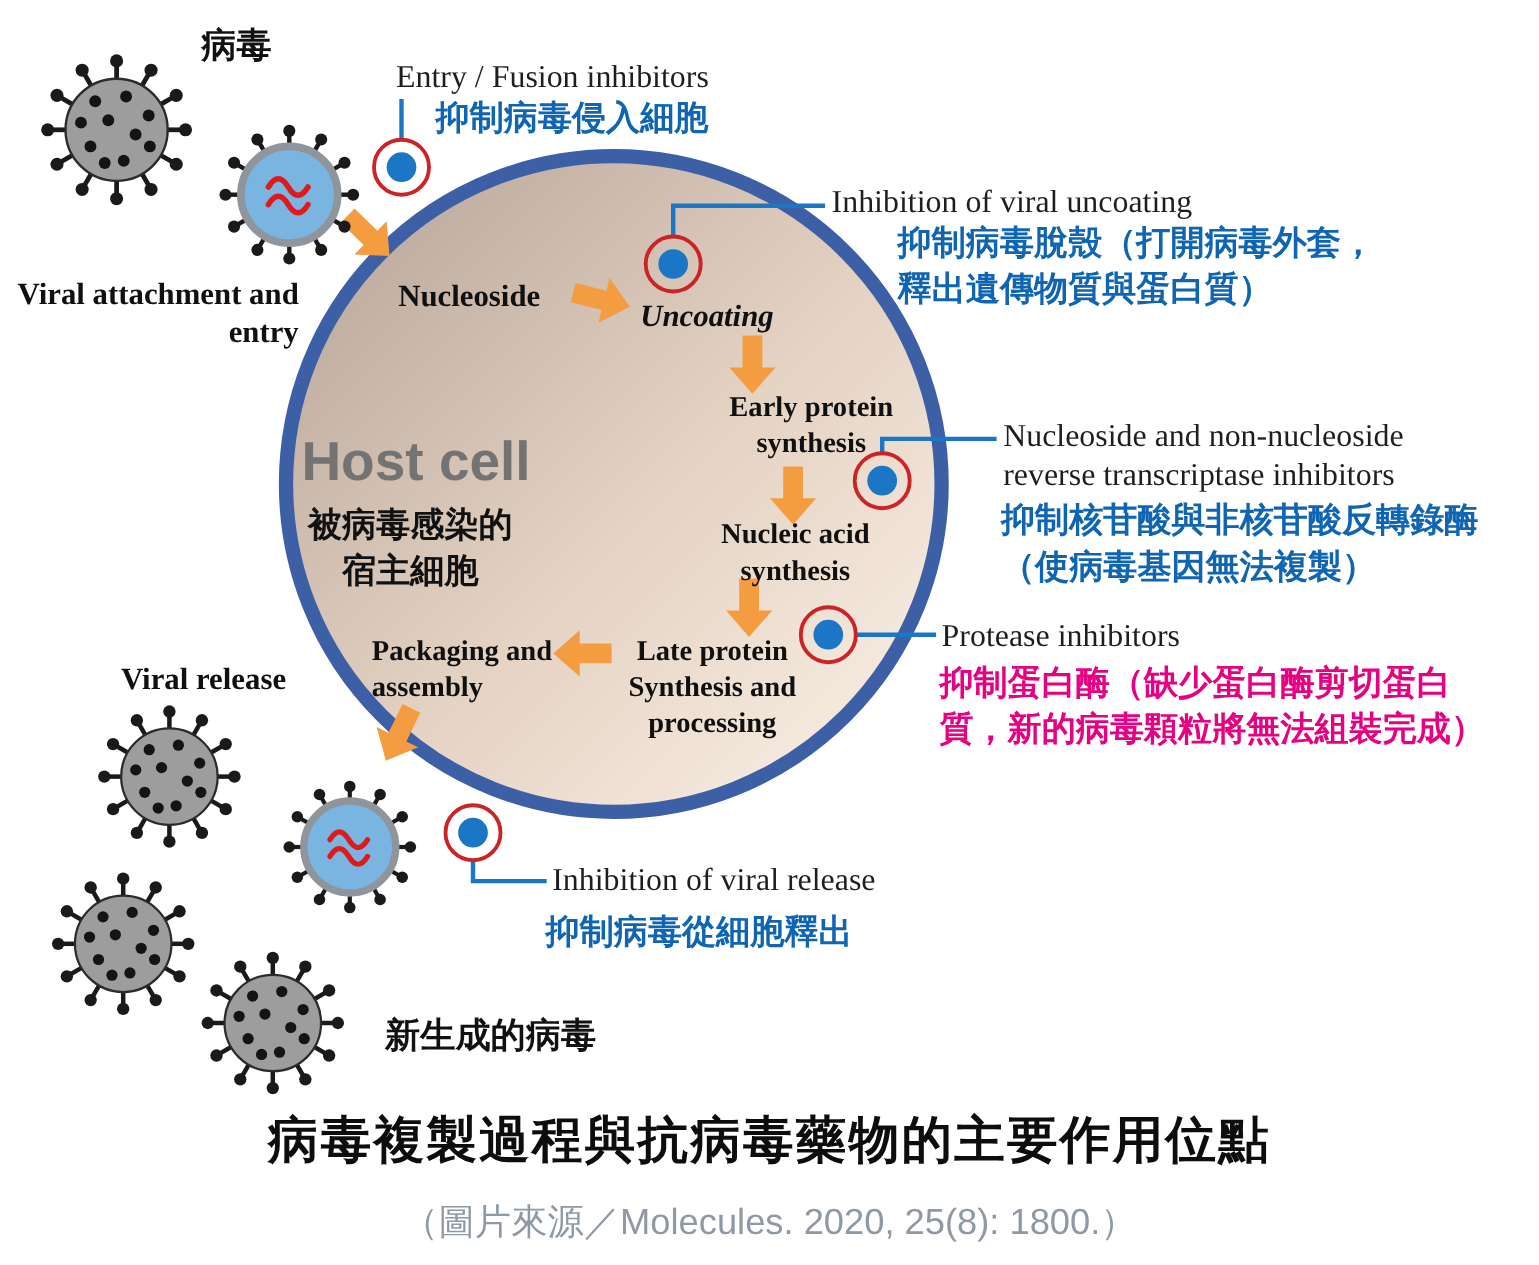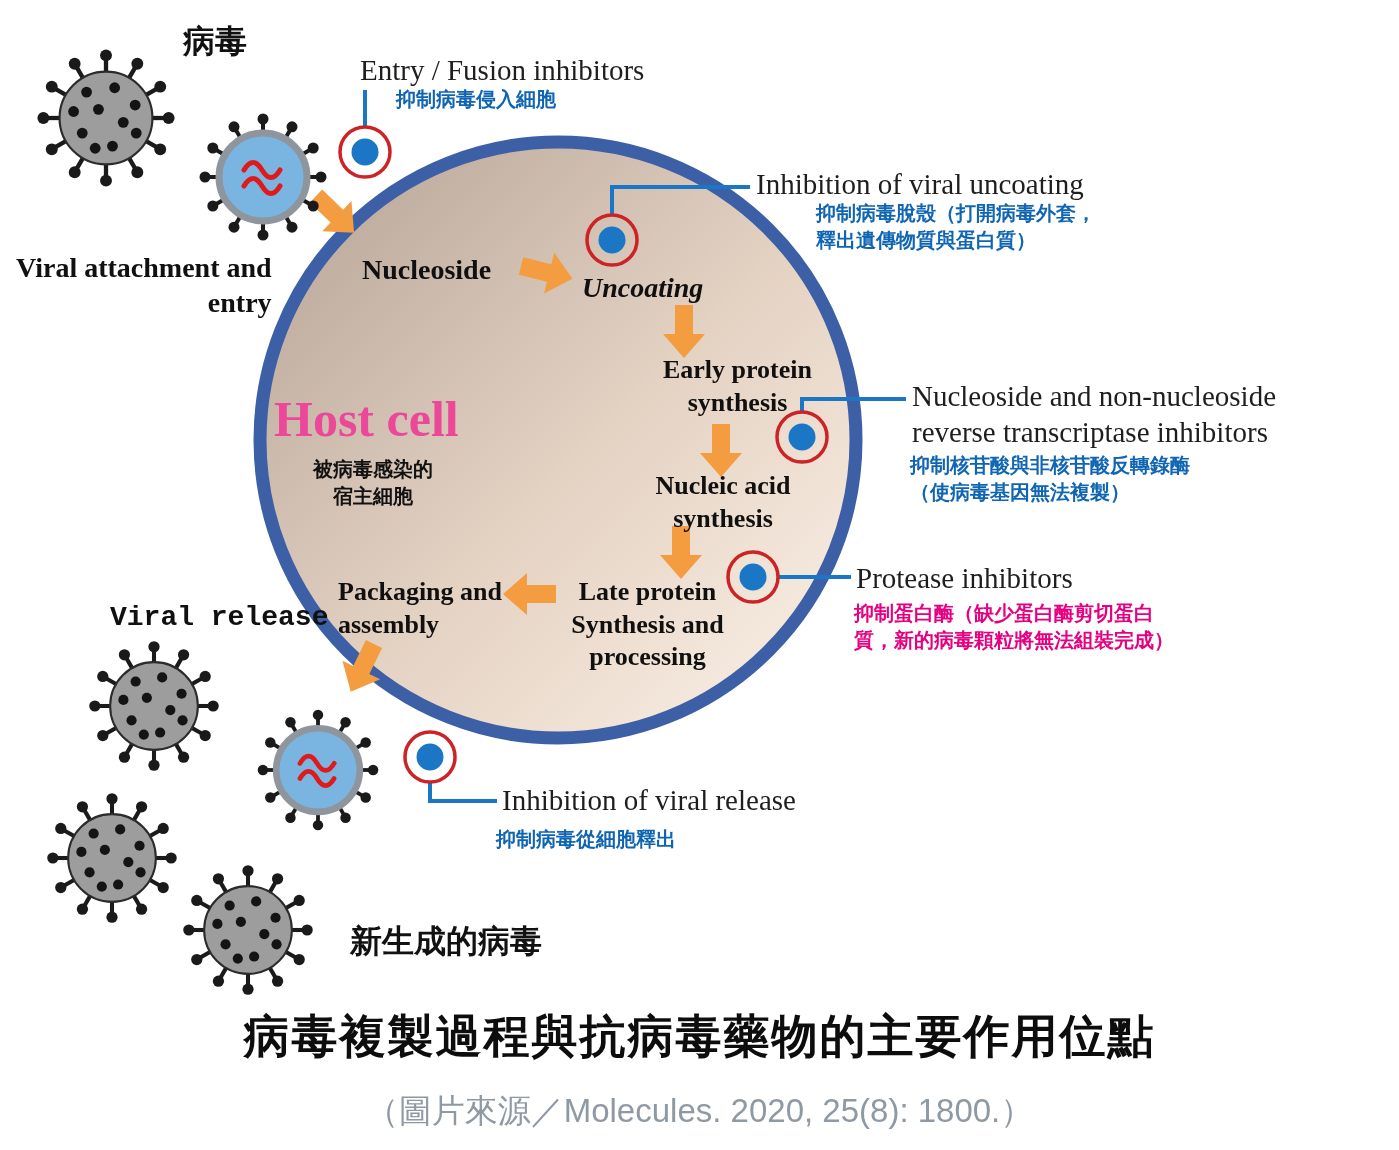--- a/index.html
+++ b/index.html
@@ -3,26 +3,26 @@
 <meta charset="utf-8">
 <style>
   html,body{margin:0;padding:0;background:#fff;}
   .canvas{position:relative;width:1399px;height:1150px;background:#fff;overflow:hidden;
           font-family:"Liberation Serif",serif;}
   .layer{position:absolute;left:0;top:0;}
   .t{position:absolute;white-space:pre-line;line-height:1.25;}
   .en{font-family:"Liberation Serif",serif;font-size:29px;color:#1e1e1e;}
   .enb{font-family:"Liberation Serif",serif;font-size:28px;font-weight:700;color:#101010;}
   .enb-s{font-size:26px;}
-  .zh{font-family:"Liberation Sans",sans-serif;font-size:20px;font-weight:700;line-height:1.35;}
+  .zh{font-family:"Liberation Sans",sans-serif;font-size:31px;font-weight:700;line-height:1.35;}
   .blue{color:var(--blue-text,#1065b3);}
   .pink{color:var(--pink-text,#e60082);}
   .blk{color:#111;}
   .ctr{text-align:center;}
-  .hostcell{font-family:Liberation Serif, serif;font-size:50px;font-weight:700;color:#ec4899;}
+  .hostcell{font-family:Liberation Sans, sans-serif;font-size:50px;font-weight:700;color:#737373;}
   .cap-title{font-family:"Liberation Sans",sans-serif;font-size:46px;font-weight:700;color:#0d0d0d;
              letter-spacing:2px;text-align:center;}
   .cap-src{font-family:"Liberation Sans",sans-serif;font-size:33px;color:var(--source-gray,#8e99a4);
            text-align:center;}
 </style>
 </head>
 <body>
 
 <div class="canvas">
 
@@ -157,21 +157,21 @@
 （使病毒基因無法複製）</div>
 
   <div class="t en" style="left:856px;top:560px;">Protease inhibitors</div>
   <div class="t zh pink" style="left:854px;top:600px;">抑制蛋白酶（缺少蛋白酶剪切蛋白
 質，新的病毒顆粒將無法組裝完成）</div>
 
   <div class="t hostcell" style="left:274px;top:388px;">Host cell</div>
   <div class="t zh blk ctr" style="left:253px;top:456px;width:240px;">被病毒感染的
 宿主細胞</div>
 
-  <div class="t enb" style="left:110px;top:600px;font-family:Liberation Mono, monospace;">Viral release</div>
+  <div class="t enb" style="left:110px;top:600px;">Viral release</div>
 
   <div class="t en" style="left:502px;top:782px;text-align:center;">Inhibition of viral release</div>
   <div class="t zh blue" style="left:496px;top:826px;">抑制病毒從細胞釋出</div>
 
   <div class="t zh blk" style="left:350px;top:920px;font-size:32px;">新生成的病毒</div>
 
   <div class="t cap-title" style="left:0;right:0;top:1008px;">病毒複製過程與抗病毒藥物的主要作用位點</div>
   <div class="t cap-src" style="left:0;right:0;top:1090px;">（圖片來源／Molecules. 2020, 25(8): 1800.）</div>
 
 </div>

